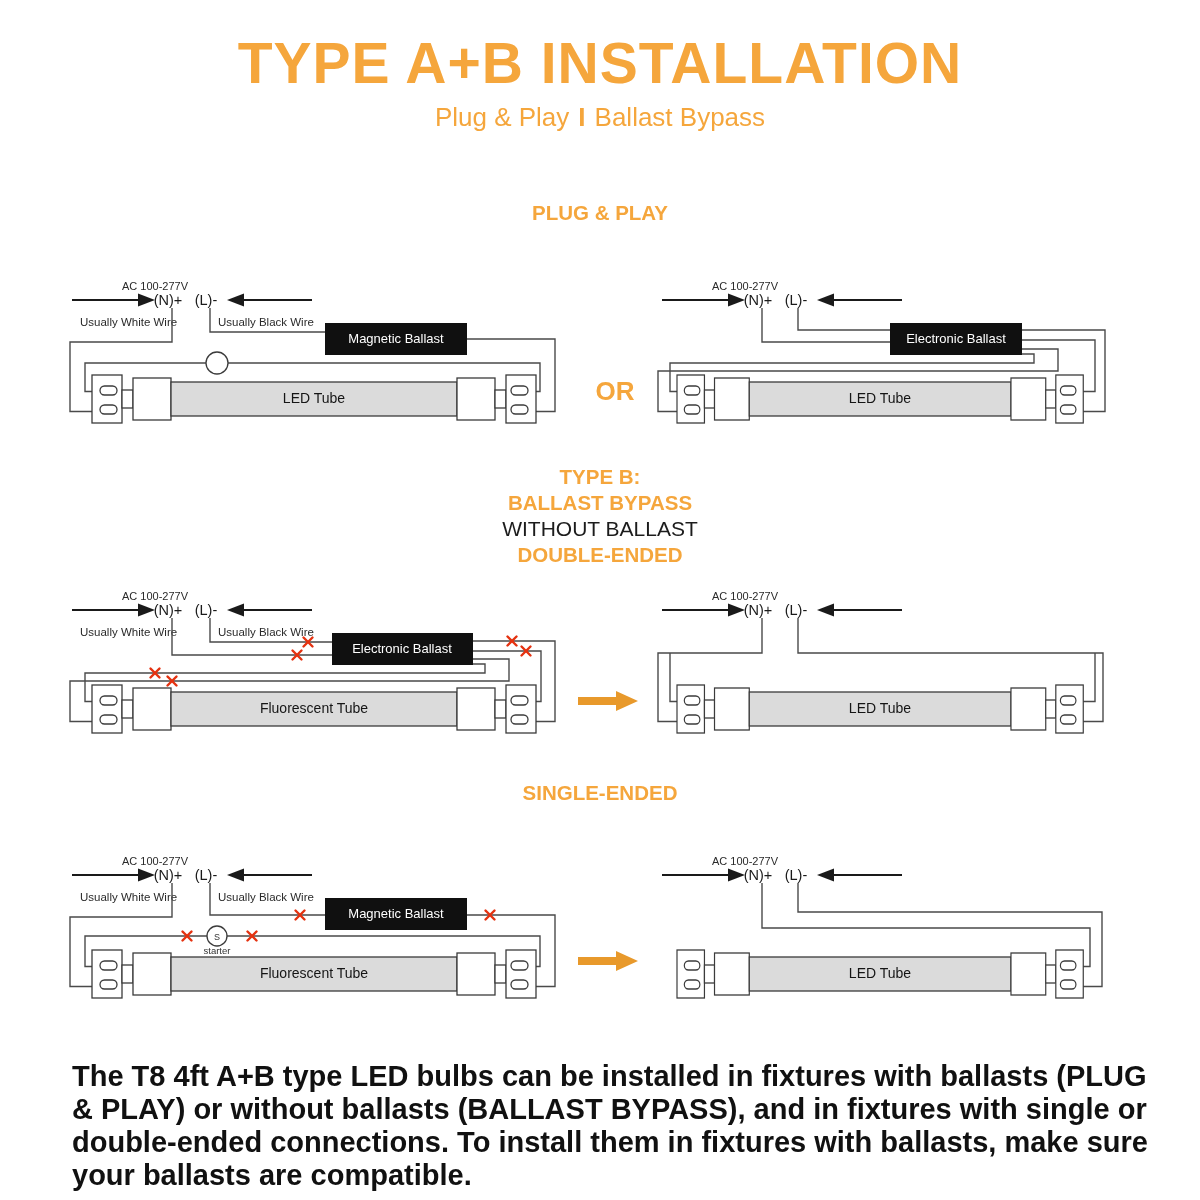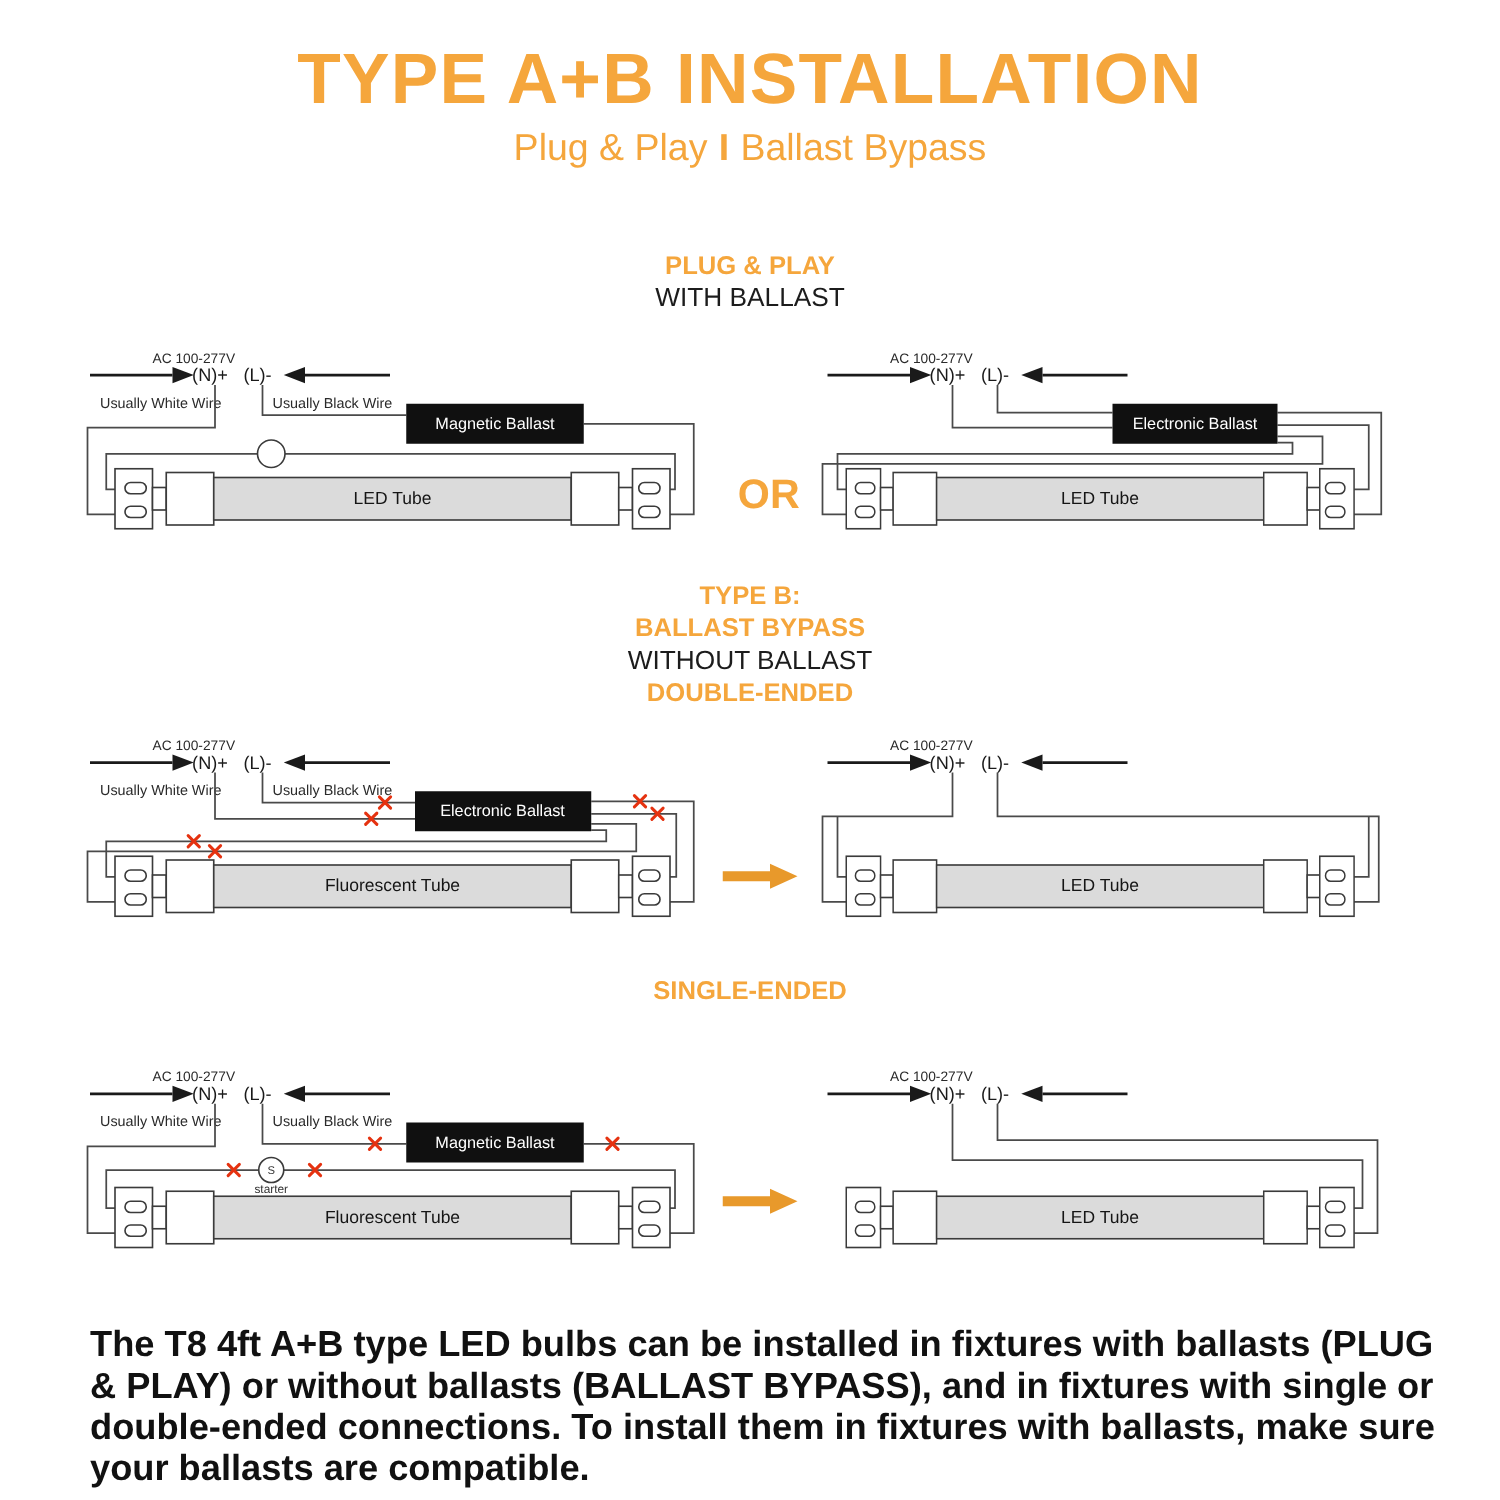--- a/index.html
+++ b/index.html
@@ -5,27 +5,27 @@
   :root{
     --accent:#F5A63C; --arrow-orange:#E8992B; --ballast-black:#101010;
     --tube-gray:#DBDBDB; --wire:#4a4a4a; --cut-red:#E53210; --text-black:#111111;
   }
   *{margin:0;padding:0;box-sizing:border-box;}
   body{background:#ffffff;font-family:"Liberation Sans", sans-serif;}
   .canvas{position:relative;width:1184px;height:1200px;background:#ffffff;overflow:hidden;}
   .abs{position:absolute;}
   .page-title{top:30px;left:0;width:1200px;text-align:center;font-size:57px;font-weight:700;
     color:var(--accent);letter-spacing:1px;}
-  .page-subtitle{top:102px;left:0;width:1200px;text-align:center;font-size:30px;color:var(--accent);}
+  .page-subtitle{top:102px;left:0;width:1200px;text-align:center;font-size:26px;color:var(--accent);}
   .page-subtitle .sep{font-weight:700;margin:0 9px;}
   .sec-head{left:0;width:1200px;text-align:center;line-height:26px;font-size:20.5px;}
   .sec-head .orange{color:var(--accent);font-weight:700;}
   .sec-head .black{color:#1c1c1c;font-weight:400;font-size:21px;}
   .head-a{top:200px;} .head-b{top:464px;} .head-single{top:780px;}
-  .or-label{top:376px;left:583px;width:64px;text-align:center;font-size:33px;font-weight:700;color:var(--accent);}
+  .or-label{top:376px;left:583px;width:64px;text-align:center;font-size:26px;font-weight:700;color:var(--accent);}
   .footer-note{top:1060px;left:72px;width:1090px;font-size:29px;font-weight:700;color:var(--text-black);
     line-height:33px;text-align:left;}
   
   .wire{fill:none;stroke:var(--wire);stroke-width:1.4px;}
   .shape{fill:#ffffff;stroke:#3b3b3b;stroke-width:1.3px;}
   .body{fill:var(--tube-gray);stroke:#3b3b3b;stroke-width:1.3px;}
   .ballast{fill:var(--ballast-black);stroke:none;}
   .ah{fill:#1a1a1a;stroke:none;}
   .aline{stroke:#1a1a1a;stroke-width:2.2px;}
   .cutx line{stroke:var(--cut-red);stroke-width:2.4px;stroke-linecap:round;}
@@ -70,21 +70,20 @@
         <line class="aline" x1="184" y1="30" x2="252" y2="30"></line>
       </g>
     </defs>
   </svg>
 
   <div class="abs page-title">TYPE A+B INSTALLATION</div>
   <div class="abs page-subtitle"><span>Plug &amp; Play</span><span class="sep">I</span><span>Ballast Bypass</span></div>
 
   <div class="abs sec-head head-a">
     <div class="orange">PLUG &amp; PLAY</div>
-    <div class="black">WITH BALLAST</div>
   </div>
 
   <svg class="abs" style="left:60px;top:270px" width="520" height="170" viewBox="0 0 520 170">
     <text class="t-ac" x="62" y="20">AC 100-277V</text>
     <use href="#ac-arrows"></use>
     <text class="t-nl" x="108" y="35">(N)+</text>
     <text class="t-nl" x="146" y="35">(L)-</text>
     <text class="t-wirelabel" x="20" y="56">Usually White Wire</text>
     <text class="t-wirelabel" x="158" y="56">Usually Black Wire</text>
     <polyline class="wire" points="150,38 150,62 265,62"></polyline>

